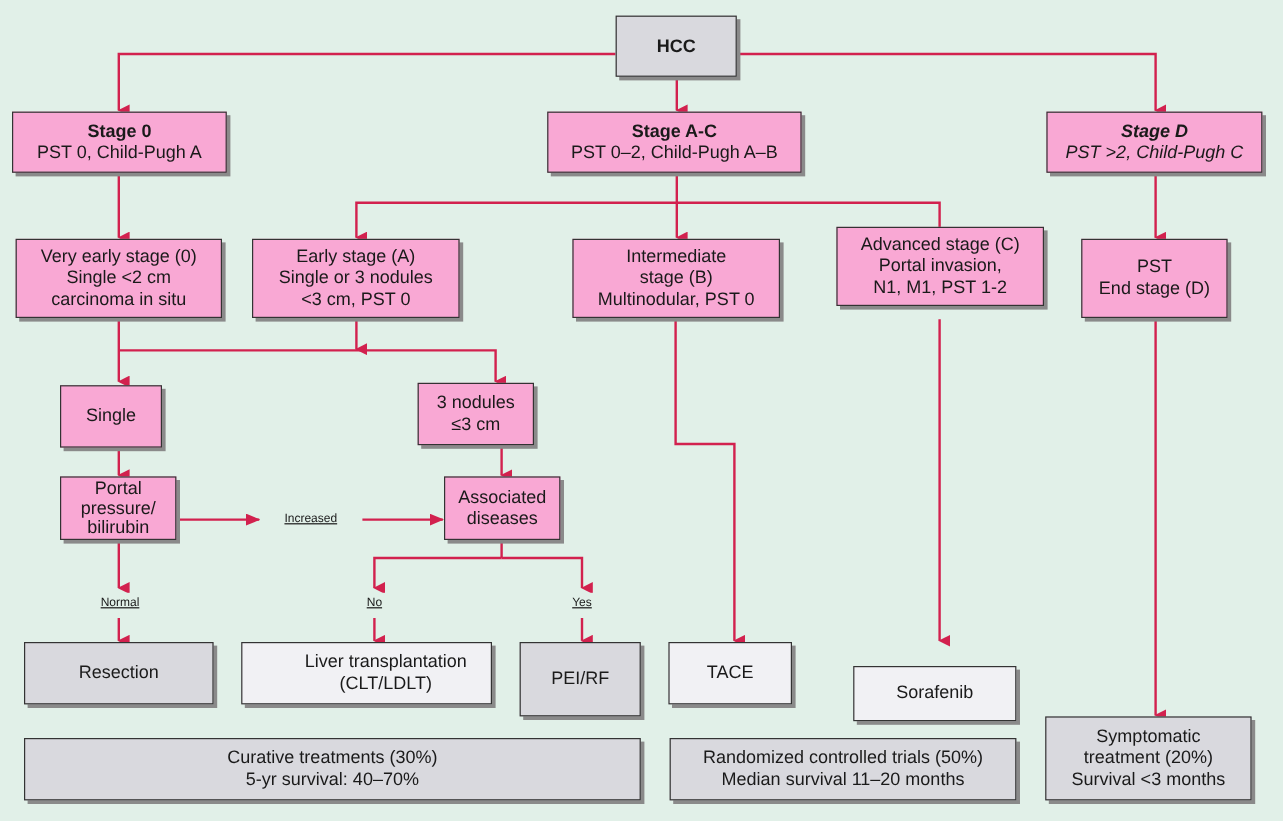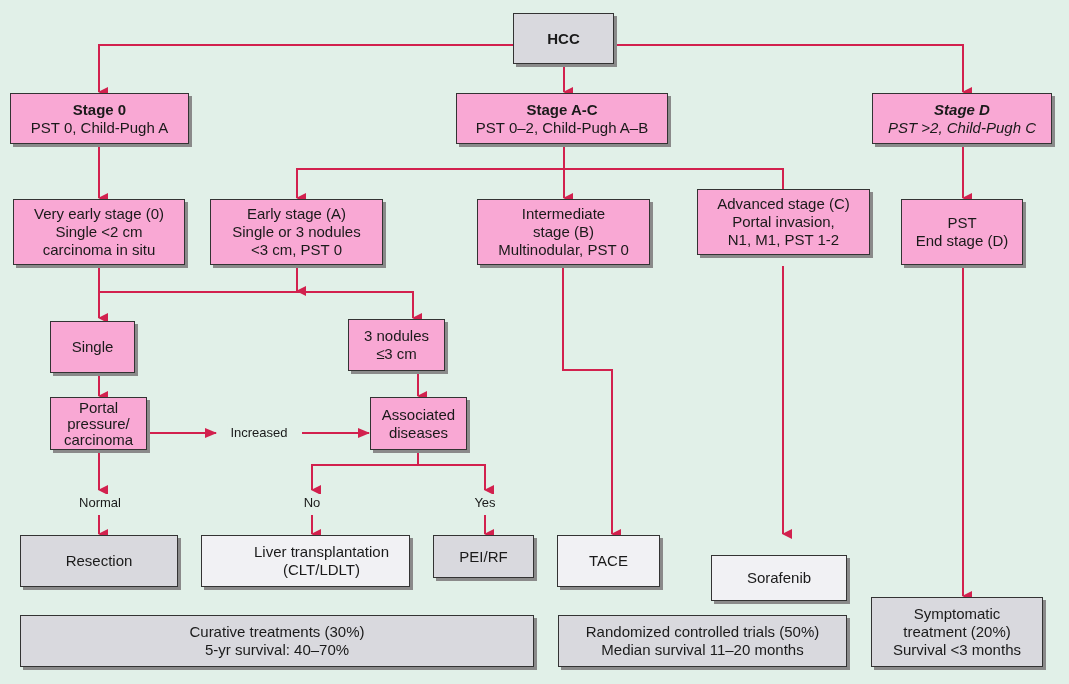--- a/index.html
+++ b/index.html
@@ -3,21 +3,21 @@
 <meta charset="utf-8">
 <style>
   html,body{margin:0;padding:0;}
   body{width:1069px;height:684px;background:#e1f0e8;position:relative;overflow:hidden;font-family:"Liberation Sans",sans-serif;color:#1a1a1a;}
   svg.lines{position:absolute;left:0;top:0;}
   .box{position:absolute;box-sizing:border-box;border:1.5px solid #333;display:flex;flex-direction:column;align-items:center;justify-content:center;text-align:center;font-size:15px;line-height:18px;box-shadow:3px 3px 0 #8a8a8a;}
   .white{background:#f9a8d4;}
   .light{background:#f1f1f4;}
   .gray{background:#d9d9de;}
   .bold{font-weight:bold;}
-  .lbl{position:absolute;font-size:13px;line-height:18px;text-align:center;transform:translate(-50%,-50%);white-space:nowrap;background:#e1f0e8;padding:0 3px;}
+  .lbl{position:absolute;font-size:10px;line-height:18px;text-align:center;transform:translate(-50%,-50%);white-space:nowrap;background:#e1f0e8;padding:0 3px;text-decoration:underline;}
 </style>
 </head>
 <body>
 
 <svg class="lines" width="1069" height="684">
   <defs>
     <marker id="ah" markerWidth="10" markerHeight="10" refX="5" refY="9" orient="auto-start-reverse" markerUnits="userSpaceOnUse">
       <path d="M0,0 L10,0 L5,10 z" fill="#d2214e"></path>
     </marker>
     <marker id="ahr" markerWidth="12" markerHeight="10" refX="11" refY="5" orient="0" markerUnits="userSpaceOnUse">
@@ -120,41 +120,41 @@
 </div>
 
 <div class="box white" style="left:348px;top:319px;width:97px;height:52px;">
   <span>3 nodules</span>
   <span>≤3 cm</span>
 </div>
 
 <div class="box white" style="left:50px;top:397px;width:97px;height:53px;line-height:16px;">
   <span>Portal</span>
   <span>pressure/</span>
-  <span>carcinoma</span>
+  <span>bilirubin</span>
 </div>
 
 <div class="box white" style="left:370px;top:397px;width:97px;height:53px;">
   <span>Associated</span>
   <span>diseases</span>
 </div>
 
 <span class="lbl" style="left:259px;top:433px;">Increased</span>
 <span class="lbl" style="left:100px;top:503px;">Normal</span>
 <span class="lbl" style="left:312px;top:503px;">No</span>
 <span class="lbl" style="left:485px;top:503px;">Yes</span>
 
 <div class="box gray" style="left:20px;top:535px;width:158px;height:52px;">
   <span>Resection</span>
 </div>
 <div class="box light" style="left:201px;top:535px;width:209px;height:52px;padding-left:32px;">
   <span>Liver transplantation</span>
   <span>(CLT/LDLT)</span>
 </div>
-<div class="box gray" style="left:433px;top:535px;width:101px;height:43px;">
+<div class="box gray" style="left:433px;top:535px;width:101px;height:62px;">
   <span>PEI/RF</span>
 </div>
 <div class="box light" style="left:557px;top:535px;width:103px;height:52px;">
   <span>TACE</span>
 </div>
 <div class="box light" style="left:711px;top:535px;width:136px;height:46px;margin-top:20px;">
   <span>Sorafenib</span>
 </div>
 
 <div class="box gray" style="left:20px;top:615px;width:514px;height:52px;">

